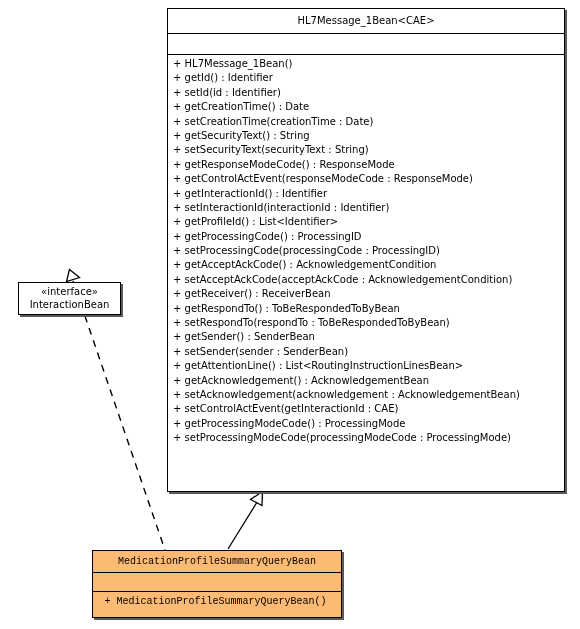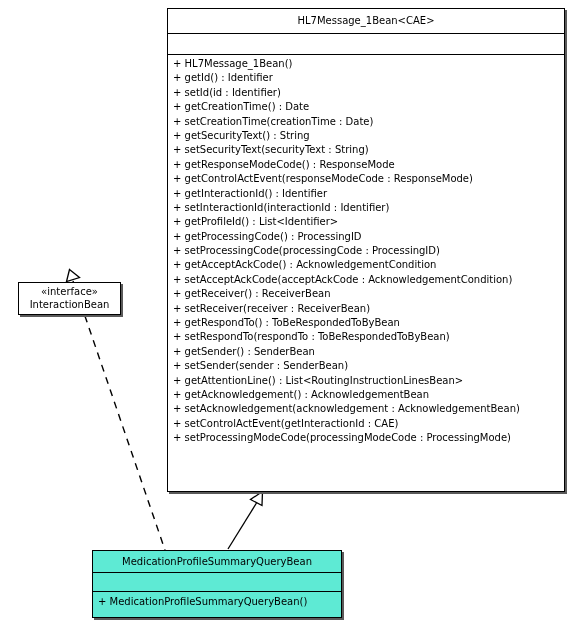--- a/index.html
+++ b/index.html
@@ -19,21 +19,21 @@
   }
 
   
   .uml-box {
     position: absolute;
     box-sizing: border-box;
     border: 1px solid #000000;
     background: #ffffff;
     box-shadow: 2px 2px 0 0 #5a5a5a;
   }
-  .uml-box.filled { background: #5eead4; }
+  .uml-box.filled { background: #fdba74; font-family: Liberation Mono, monospace; }
 
   .uml-title {
     box-sizing: border-box;
     text-align: center;
     padding: 4px 4px 5px 4px;
     border-bottom: 1px solid #000000;
     white-space: nowrap;
     overflow: hidden;
     line-height: 1.25;
   }
@@ -53,20 +53,21 @@
   }
   .uml-ops .op {
     white-space: nowrap;
     padding: 0 3px 0 5px;
     height: 14.4px;
     line-height: 14.4px;
     overflow: hidden;
   }
   .uml-ops.single .op {
     padding: 1px 8px 1px 5px;
+    text-align: center;
   }
 
   
   #main-class {
     left: 167px;
     top: 8px;
     width: 398px;
     height: 484px;
   }
   #main-class .uml-title { height: 25px; padding-top: 6px; }
@@ -135,29 +136,29 @@
     <div class="op">+ getResponseModeCode() : ResponseMode</div>
     <div class="op">+ getControlActEvent(responseModeCode : ResponseMode)</div>
     <div class="op">+ getInteractionId() : Identifier</div>
     <div class="op">+ setInteractionId(interactionId : Identifier)</div>
     <div class="op">+ getProfileId() : List&lt;Identifier&gt;</div>
     <div class="op">+ getProcessingCode() : ProcessingID</div>
     <div class="op">+ setProcessingCode(processingCode : ProcessingID)</div>
     <div class="op">+ getAcceptAckCode() : AcknowledgementCondition</div>
     <div class="op">+ setAcceptAckCode(acceptAckCode : AcknowledgementCondition)</div>
     <div class="op">+ getReceiver() : ReceiverBean</div>
-    <div class="op">+ setReceiver(receiver : ReceiverBean)</div>
     <div class="op">+ getRespondTo() : ToBeRespondedToByBean</div>
     <div class="op">+ setRespondTo(respondTo : ToBeRespondedToByBean)</div>
     <div class="op">+ getSender() : SenderBean</div>
     <div class="op">+ setSender(sender : SenderBean)</div>
     <div class="op">+ getAttentionLine() : List&lt;RoutingInstructionLinesBean&gt;</div>
     <div class="op">+ getAcknowledgement() : AcknowledgementBean</div>
     <div class="op">+ setAcknowledgement(acknowledgement : AcknowledgementBean)</div>
     <div class="op">+ setControlActEvent(getInteractionId : CAE)</div>
+    <div class="op">+ getProcessingModeCode() : ProcessingMode</div>
     <div class="op">+ setProcessingModeCode(processingModeCode : ProcessingMode)</div>
   </div>
 </div>
 
 <div class="uml-box" id="interface-box">
   <div class="iface-inner">
     <span class="uml-stereotype">«interface»</span>
     <span class="uml-stereotype">InteractionBean</span>
   </div>
 </div>

